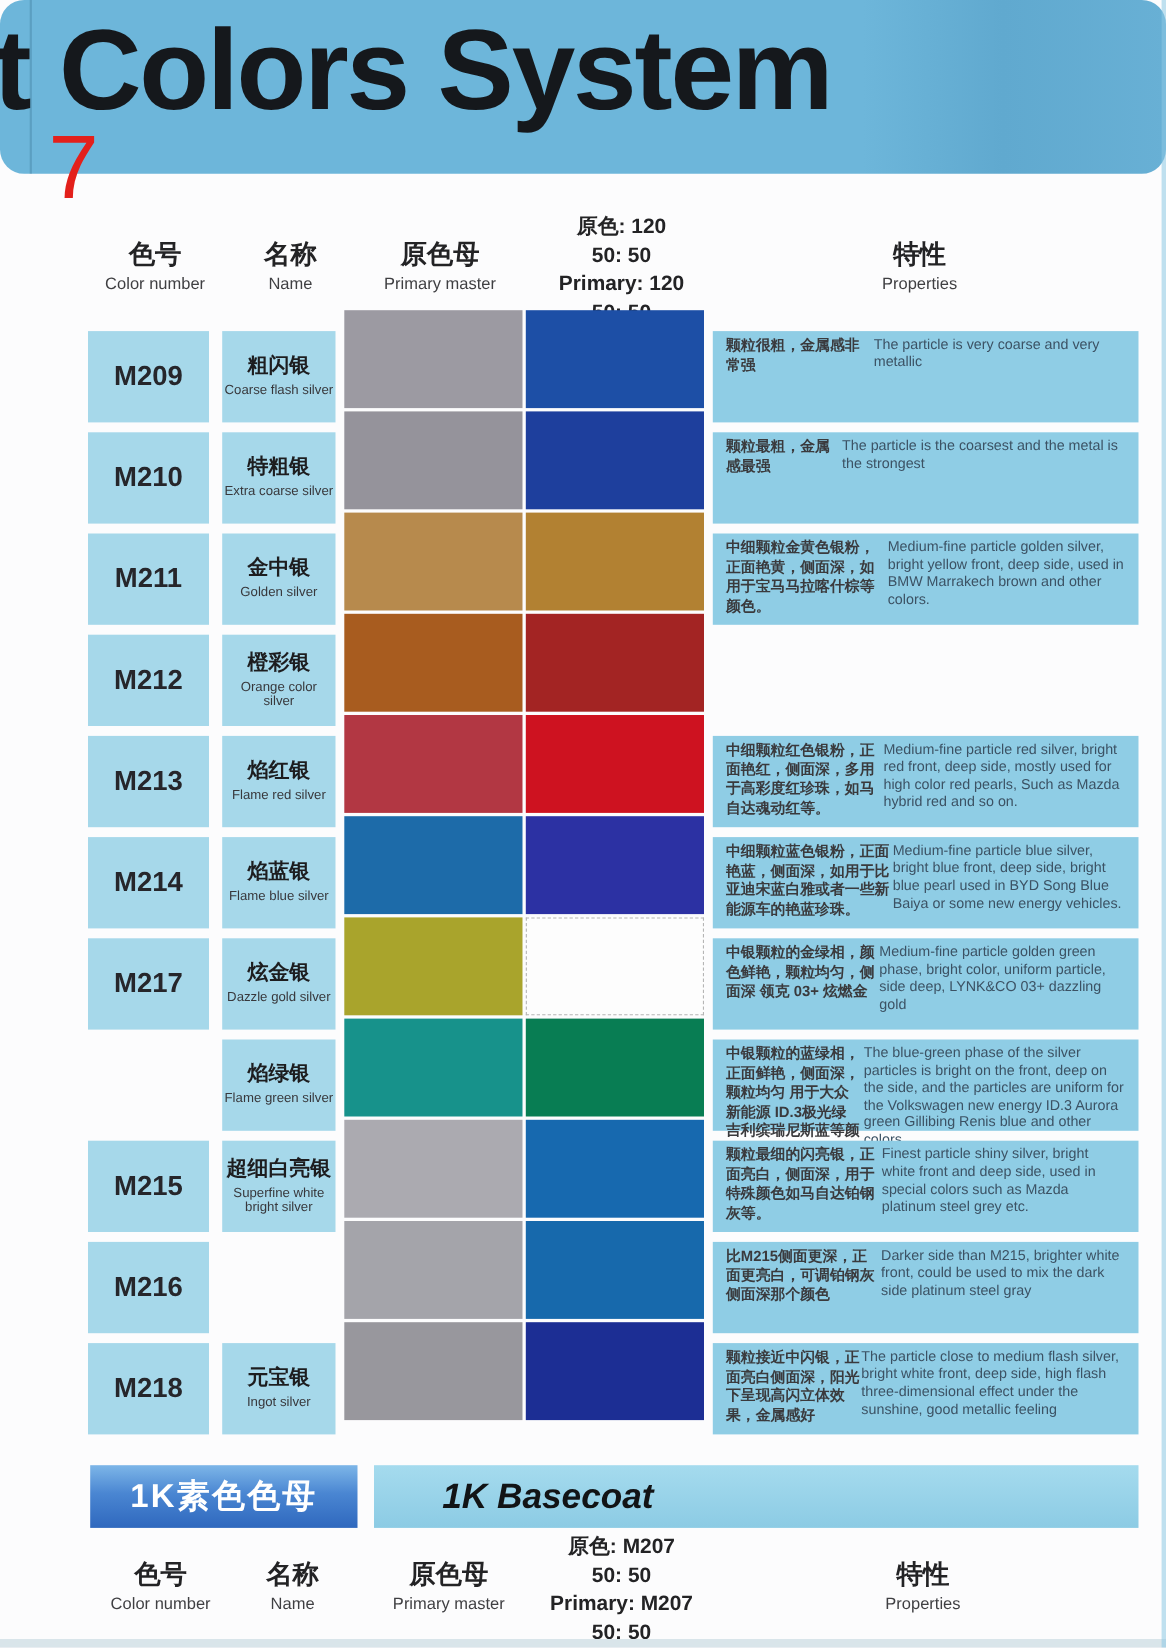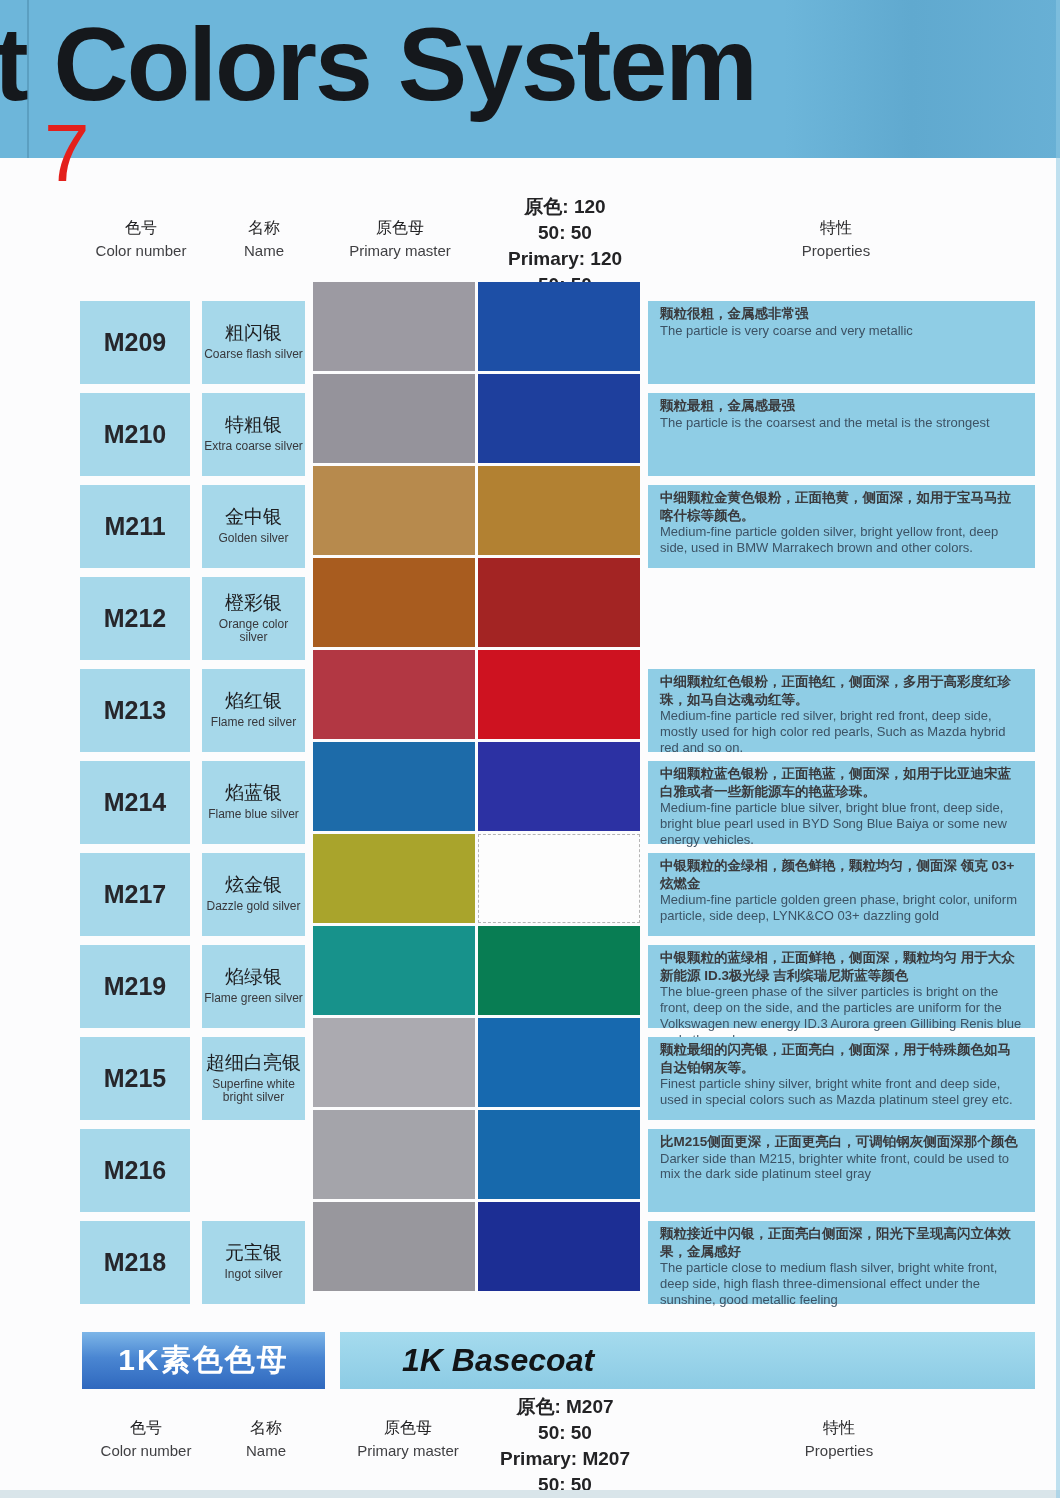--- a/index.html
+++ b/index.html
@@ -4,52 +4,53 @@
 <style>
   html,body{margin:0;padding:0;background:#e9e9e9;}
   .page{
     position:relative;width:1060px;height:1498px;background:#fcfcfd;
     font-family:"Liberation Sans","DejaVu Sans",sans-serif;overflow:hidden;
   }
   
   .title-band{
     position:absolute;left:0;top:0;width:1060px;height:158px;
     background:linear-gradient(90deg,#6db6da 0%,#6db6da 74%,#60a9cf 86%,#68b0d5 100%);
+    border-radius:22px;
   }
   .band-crease{position:absolute;left:27px;top:0;width:2px;height:158px;background:rgba(40,90,120,.25);}
   .page-title{
     position:absolute;left:-6px;top:10px;width:1000px;
     font-size:104px;font-weight:bold;letter-spacing:-2px;color:#15181c;
     line-height:1.05;white-space:nowrap;
   }
   .figure-number{
     position:absolute;left:44px;top:112px;font-size:82px;line-height:1;
     color:#e3201b;font-weight:normal;
   }
   
   .cols-header{position:absolute;left:0;width:1060px;height:100px;}
   .hdr-col{position:absolute;transform:translateX(-50%);text-align:center;white-space:nowrap;}
-  .hdr-zh{font-size:16px;font-weight:normal;color:#232325;line-height:1;}
+  .hdr-zh{font-size:24px;font-weight:bold;color:#232325;line-height:1;}
   .hdr-en{font-size:15px;color:#3f3f42;margin-top:7px;line-height:1;}
   .hdr-mix{font-size:19px;font-weight:bold;color:#232325;line-height:26px;}
   
   .rows{position:absolute;left:0;top:285px;width:1060px;}
   .row{position:relative;height:83px;margin-bottom:9px;}
   .cell{position:absolute;top:16px;height:83px;background:#a6d8ea;}
   .code-cell{left:80px;width:110px;display:flex;align-items:center;justify-content:center;
     font-size:25px;font-weight:bold;color:#26262b;}
   .name-cell{left:202px;width:103px;display:flex;flex-direction:column;align-items:center;justify-content:center;}
-  .name-zh{font-size:19px;font-weight:normal;color:#1d1d1f;line-height:1.1;text-align:center;}
+  .name-zh{font-size:19px;font-weight:bold;color:#1d1d1f;line-height:1.1;text-align:center;}
   .name-en{font-size:12px;color:#38383c;line-height:1.1;text-align:center;margin-top:4px;padding:0 2px;}
   .swatch{position:absolute;top:-3px;width:162px;height:89px;}
   .swatch.s1{left:313px;}
   .swatch.s2{left:478px;}
   .swatch.empty{border:1px dashed #b5b5b5;box-sizing:border-box;}
-  .props-cell{left:648px;width:387px;background:#8fcde5;display:flex;flex-direction:column;
-    justify-content:flex-start;padding:4px 12px;box-sizing:border-box;}
+  .props-cell{left:648px;width:387px;background:#8fcde5;display:flex;flex-direction:row;
+    justify-content:space-between;padding:4px 12px;box-sizing:border-box;}
   .props-zh{font-size:13.5px;font-weight:bold;color:#3a3a3d;line-height:1.3;}
   .props-en{font-size:13px;color:#3c5264;line-height:1.22;}
   
   .basecoat-button{
     position:absolute;left:82px;top:1332px;width:243px;height:57px;
     background:linear-gradient(180deg,#7db6e8 0%,#4a86d2 45%,#2f68be 100%);
     display:flex;align-items:center;justify-content:center;
     font-size:30px;font-weight:bold;color:#ffffff;letter-spacing:2px;
   }
   .basecoat-band{
@@ -180,21 +181,20 @@
           <div class="name-en">Dazzle gold silver</div>
         </div>
         <div class="swatch s1" style="background-color: rgb(169, 164, 44);"></div>
         <div class="swatch s2 empty" style="background-color: rgb(253, 253, 253);"></div>
         <div class="cell props-cell">
           <div class="props-zh">中银颗粒的金绿相，颜色鲜艳，颗粒均匀，侧面深 领克 03+ 炫燃金</div>
           <div class="props-en">Medium-fine particle golden green phase, bright color, uniform particle, side deep, LYNK&amp;CO 03+ dazzling gold</div>
         </div>
       </div>
       <div class="row">
-        <div class="cell code-cell">M219</div>
         <div class="cell name-cell">
           <div class="name-zh">焰绿银</div>
           <div class="name-en">Flame green silver</div>
         </div>
         <div class="swatch s1" style="background-color: rgb(23, 146, 139);"></div>
         <div class="swatch s2" style="background-color: rgb(8, 125, 83);"></div>
         <div class="cell props-cell">
           <div class="props-zh">中银颗粒的蓝绿相，正面鲜艳，侧面深，颗粒均匀 用于大众新能源 ID.3极光绿 吉利缤瑞尼斯蓝等颜色</div>
           <div class="props-en">The blue-green phase of the silver particles is bright on the front, deep on the side, and the particles are uniform for the Volkswagen new energy ID.3 Aurora green Gillibing Renis blue and other colors</div>
         </div>

